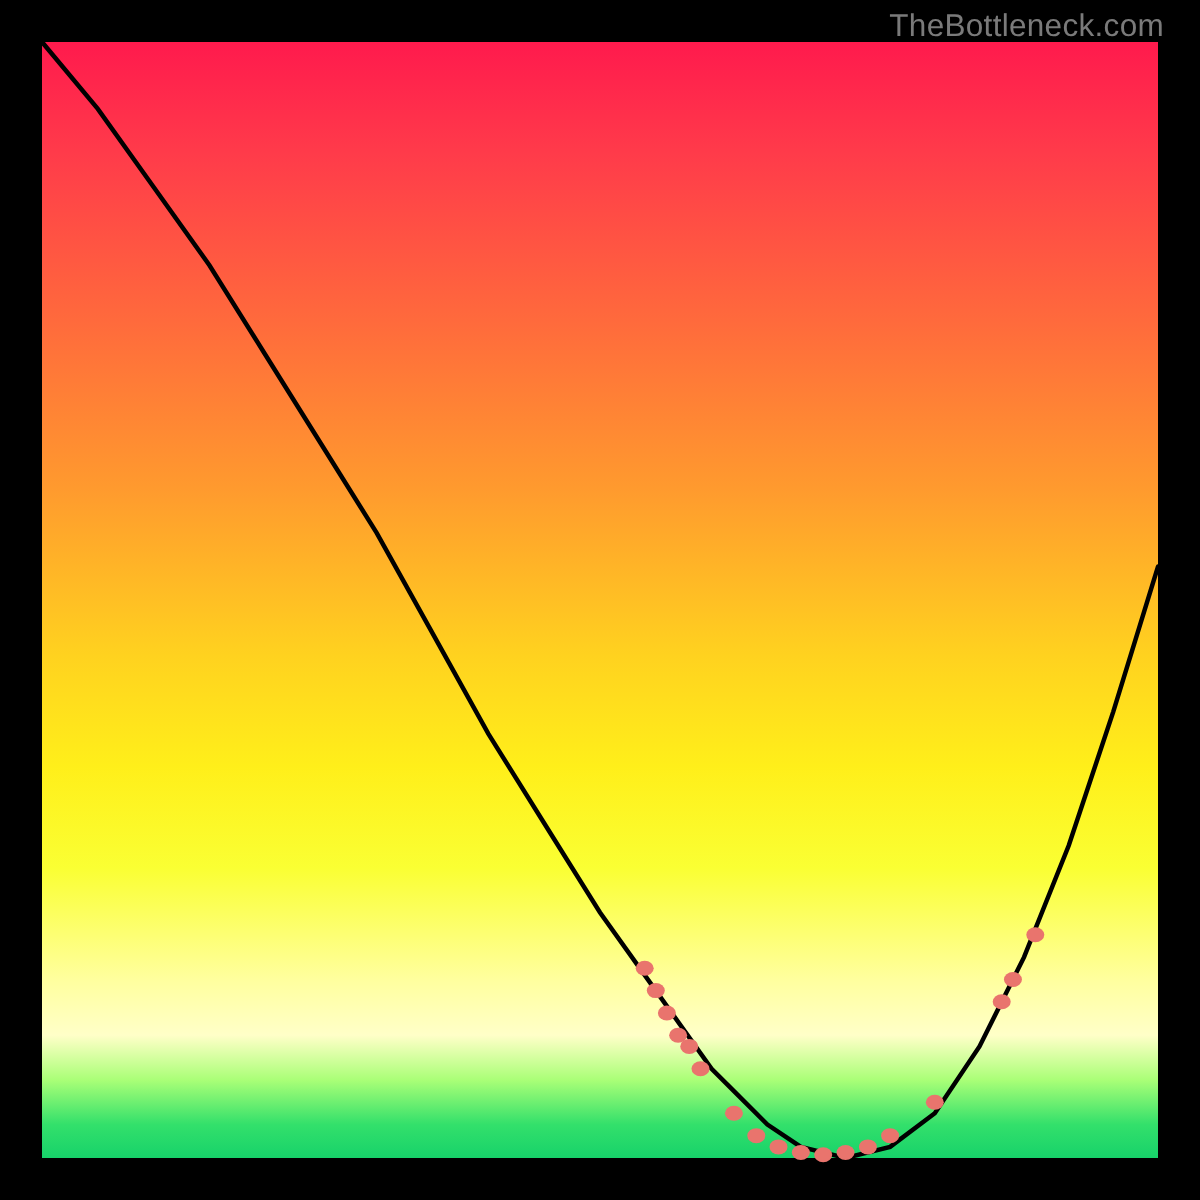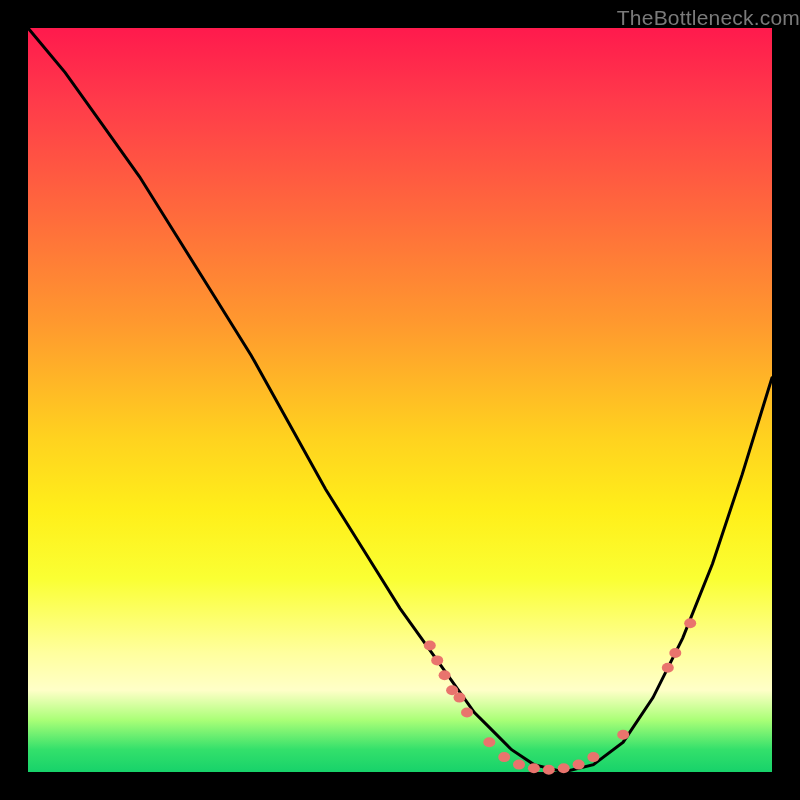--- a/index.html
+++ b/index.html
@@ -36,21 +36,21 @@
       #ffff9e 84%,
       #ffffc8 89%,
       #aaff77 93%,
       #33e06b 97%,
       #17d26a 100%
     );
   }
   .watermark {
     position: absolute;
     top: 6px;
-    right: 0;
+    right: 24px;
     color: #7a7a7a;
     font-size: 21px;
     font-weight: 500;
     letter-spacing: 0.2px;
     user-select: none;
   }
   svg.curve {
     position: absolute;
     left: 0;
     top: 0;

